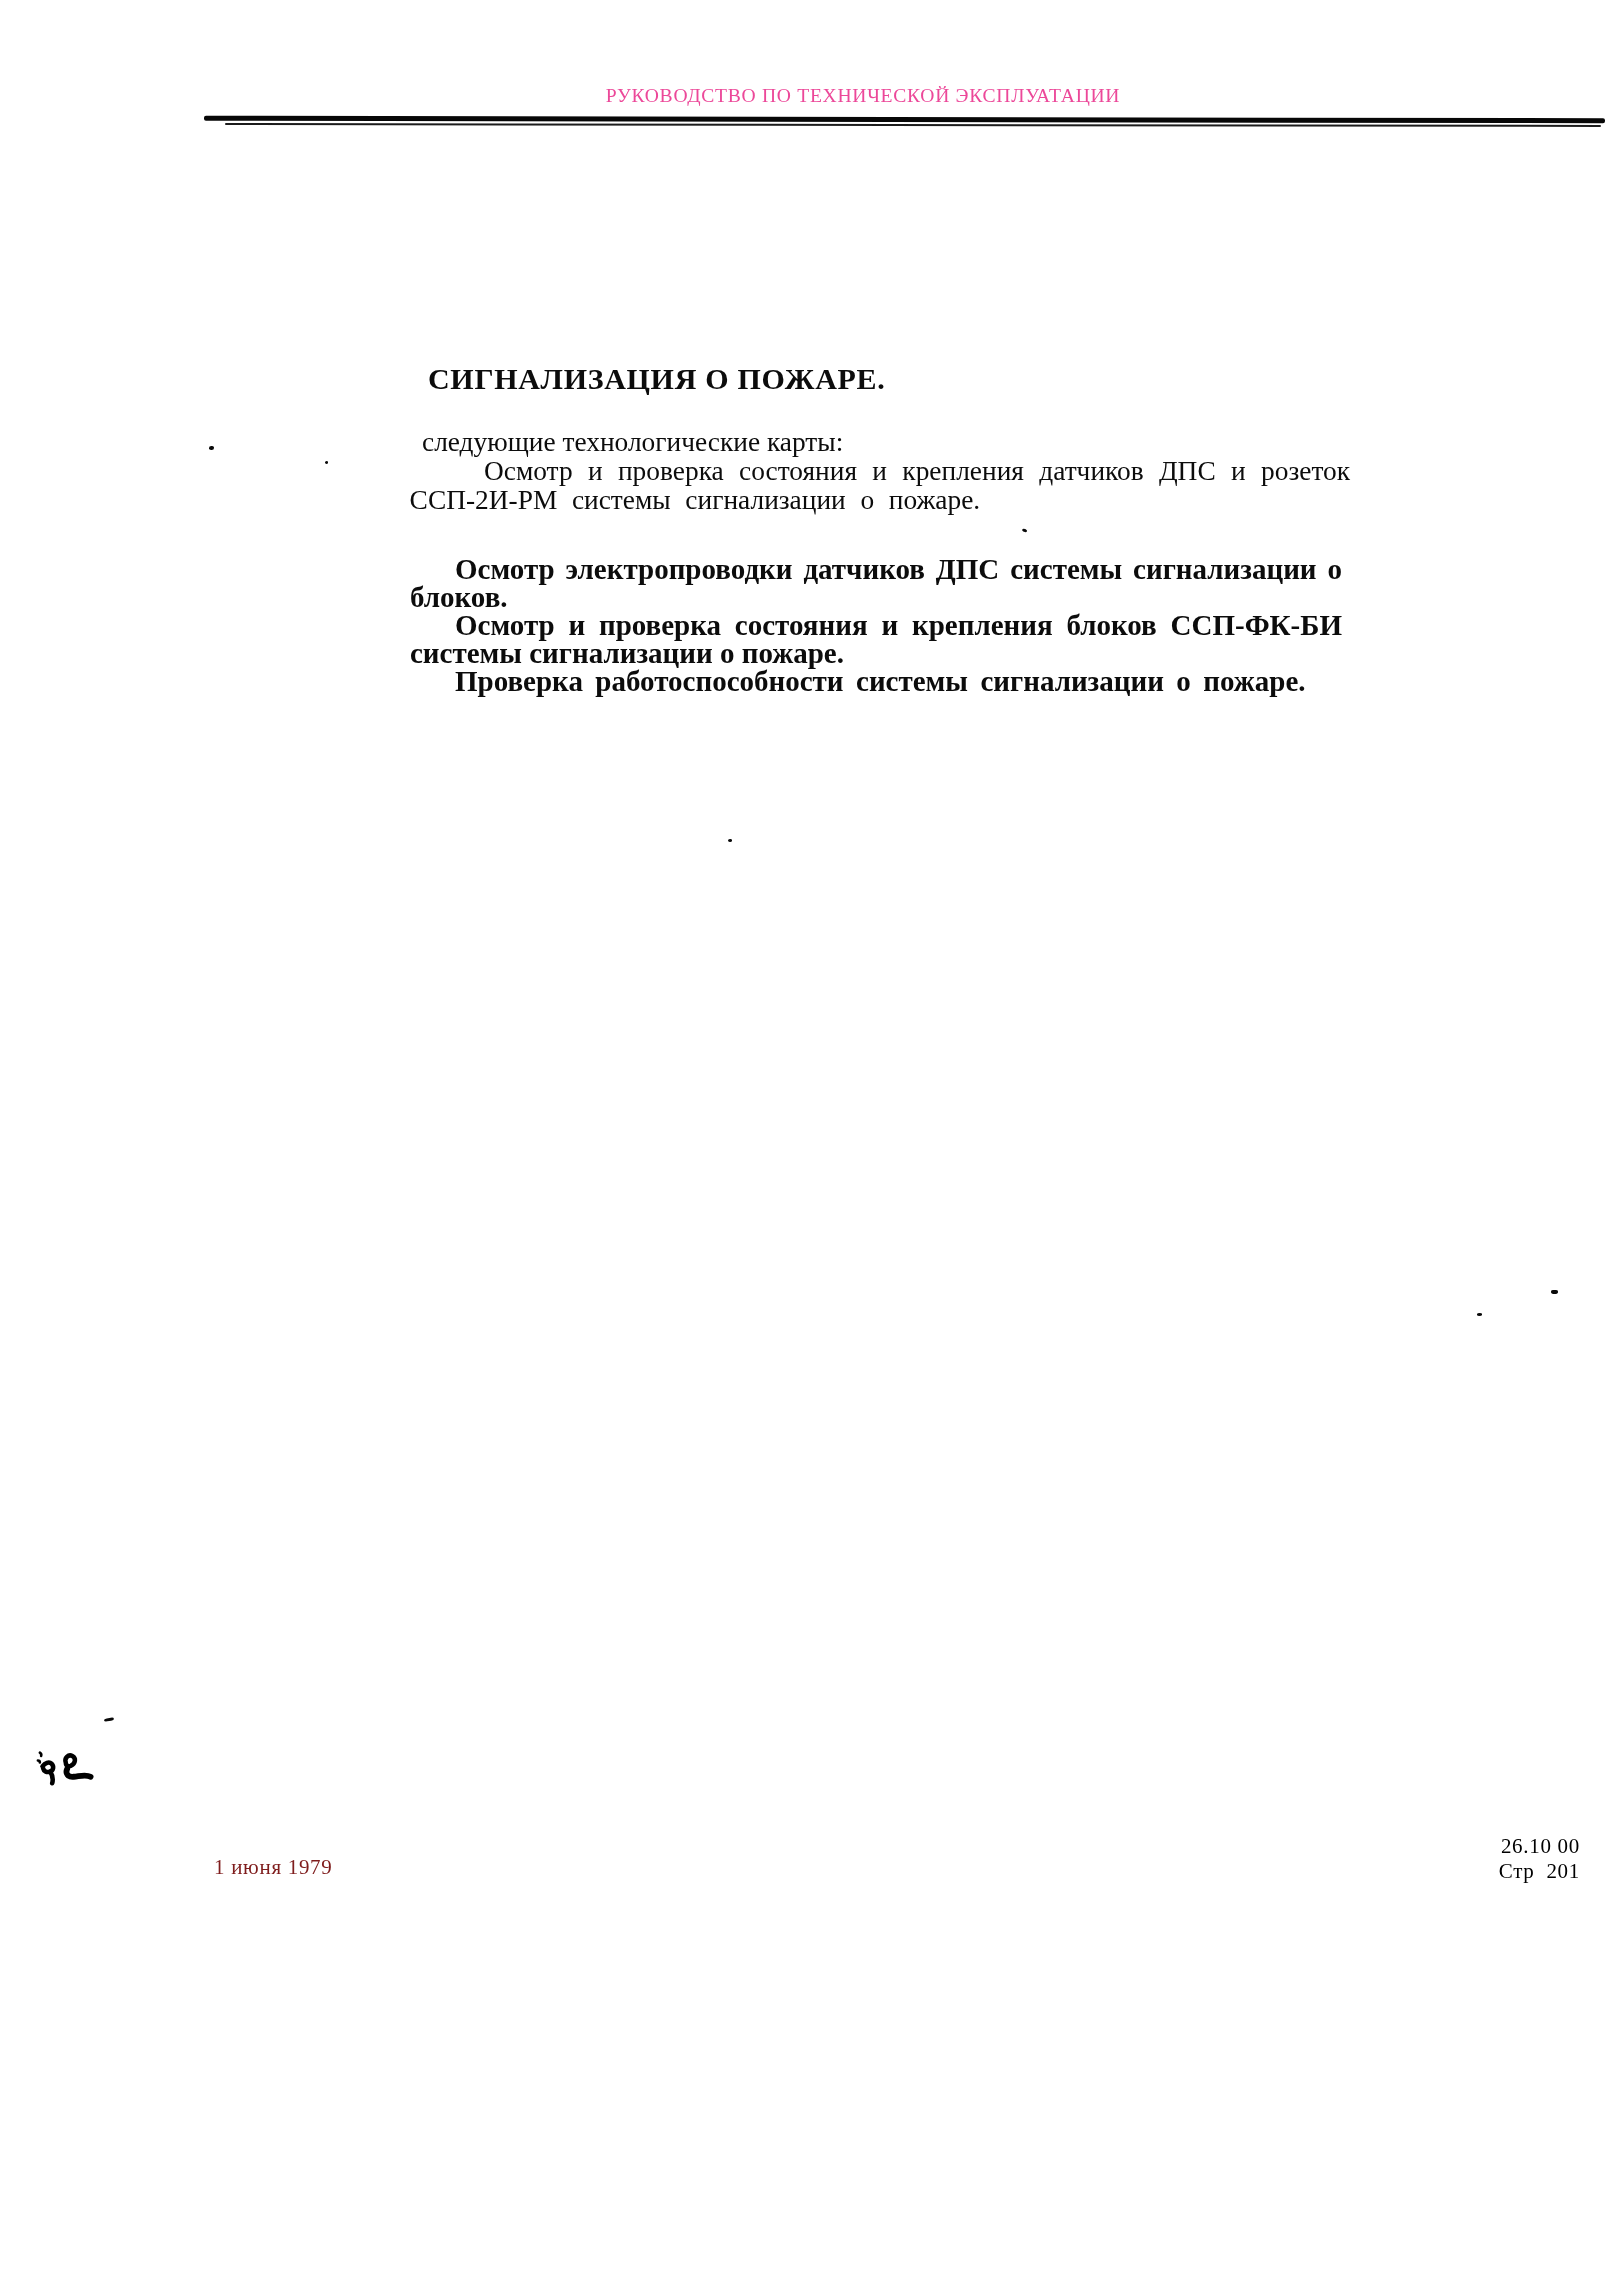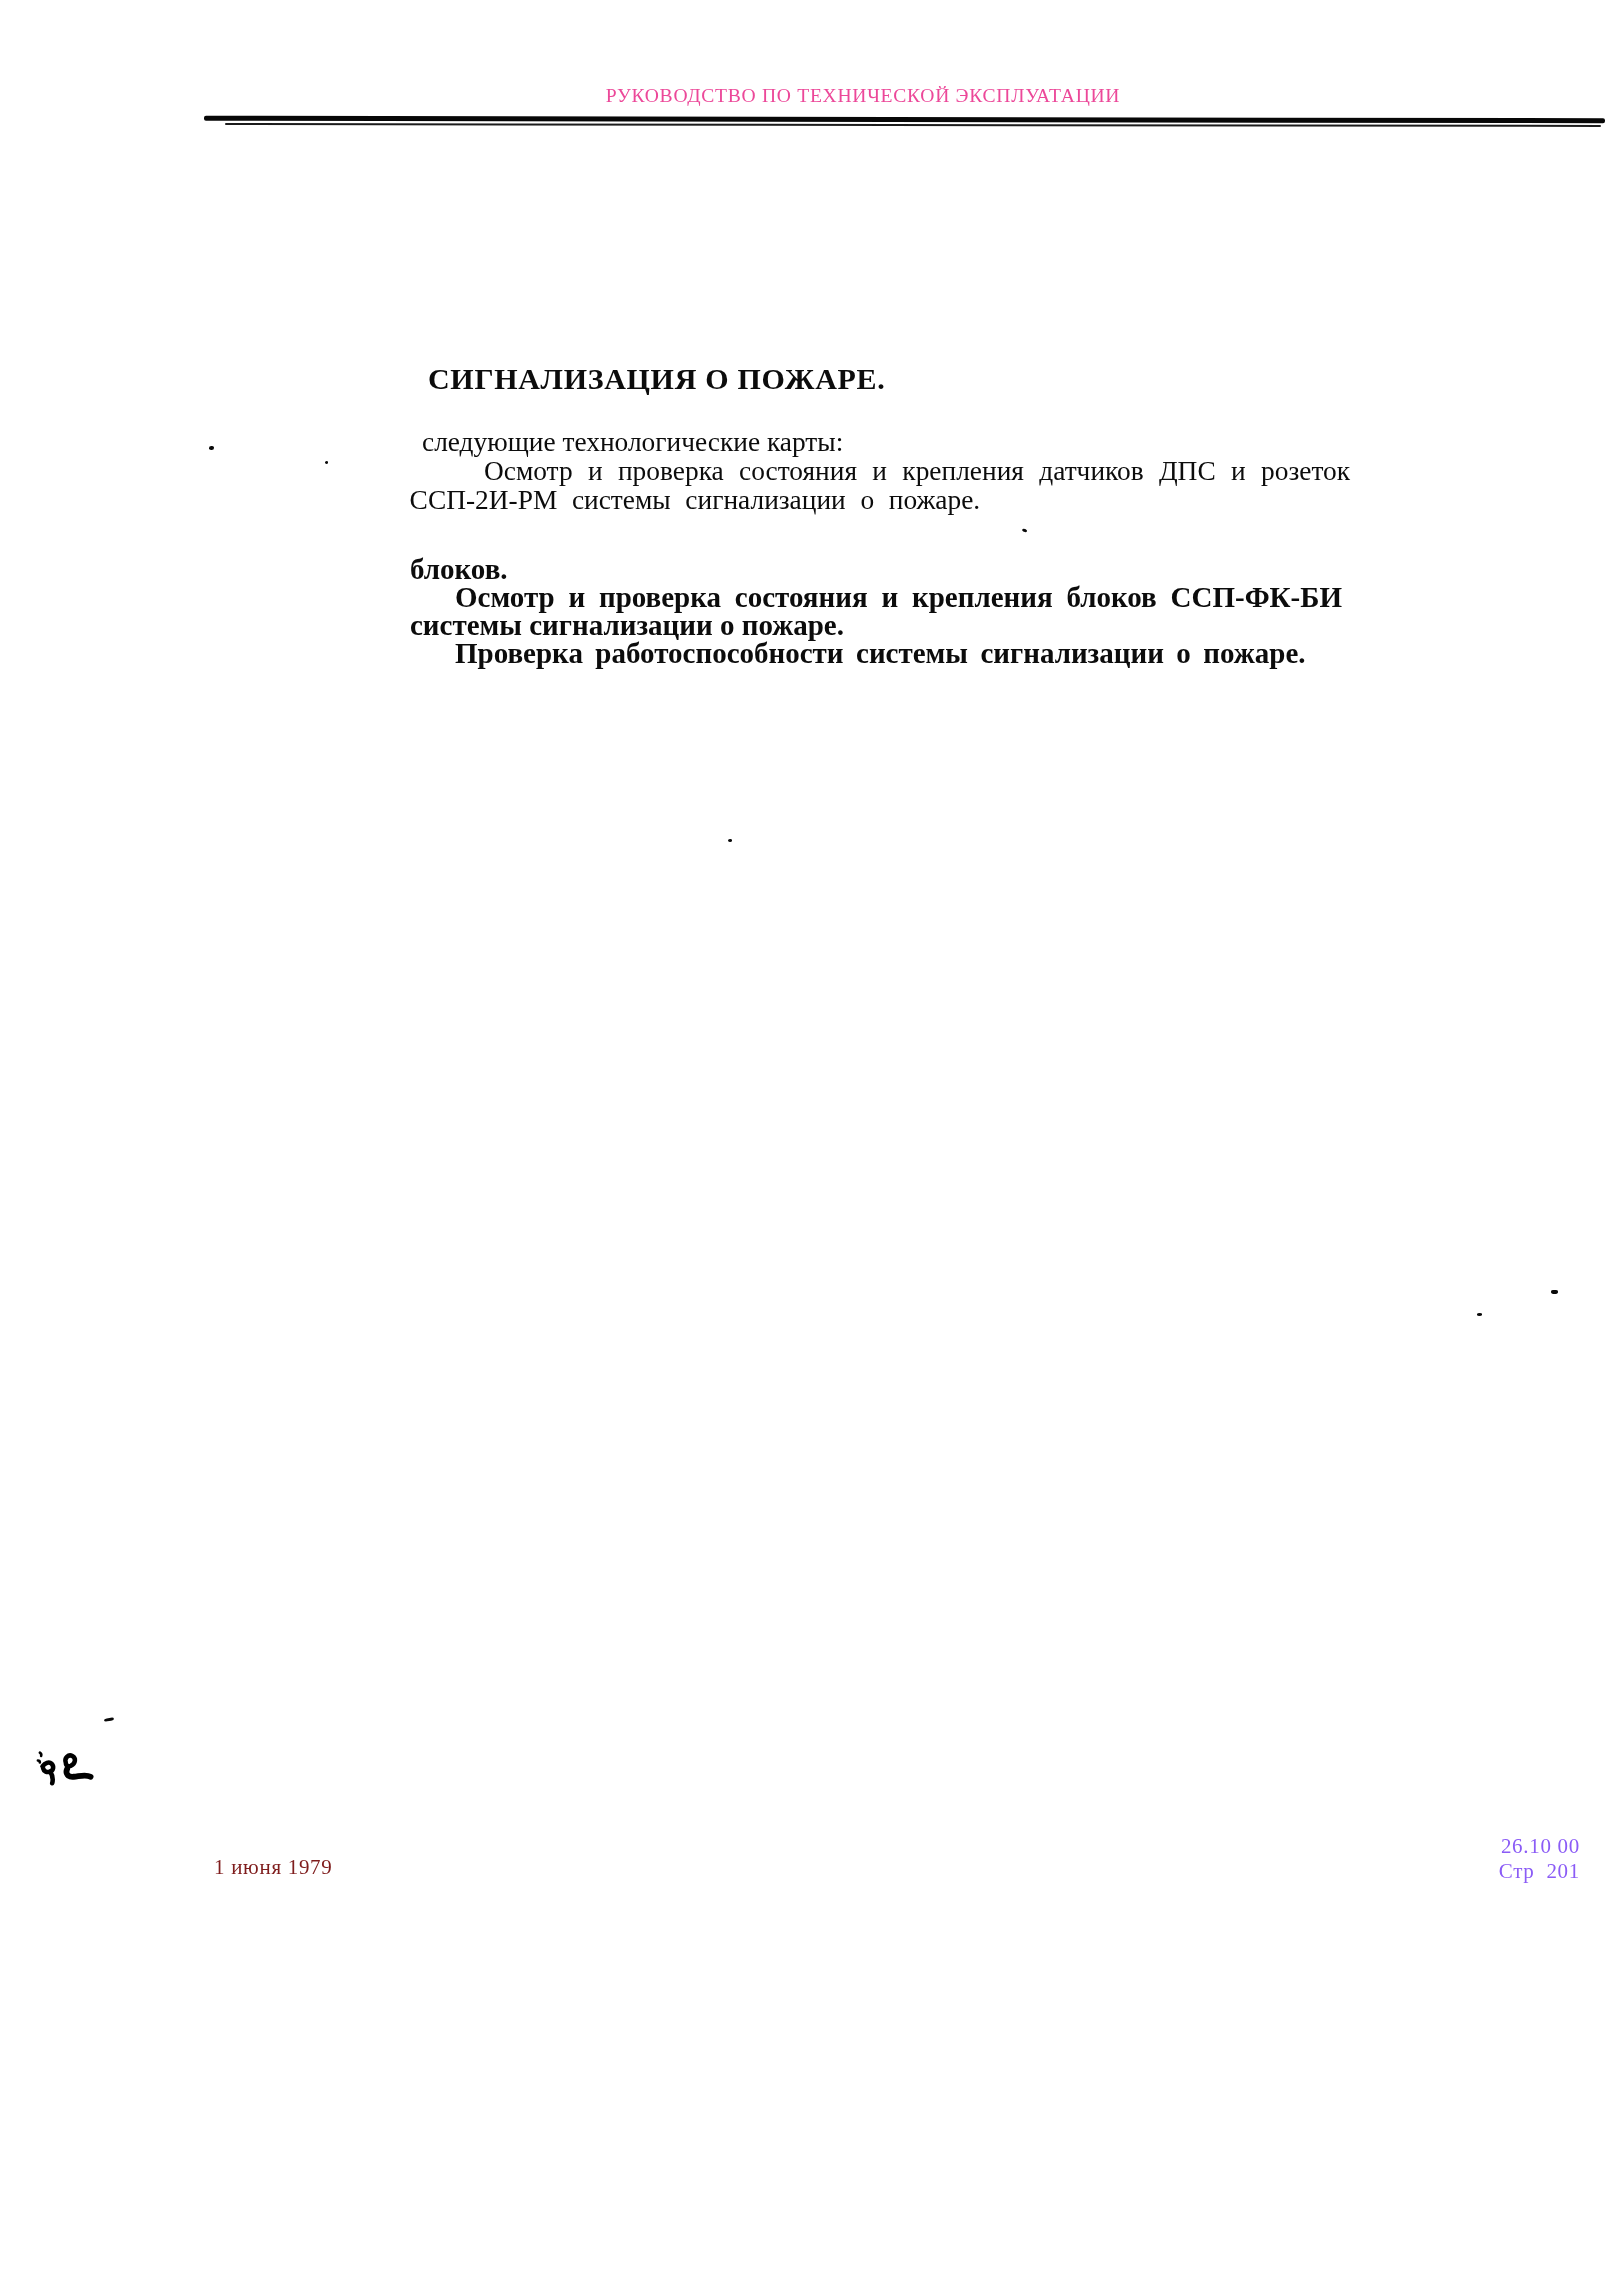--- a/index.html
+++ b/index.html
@@ -93,21 +93,21 @@
     color: #7f1d1d;
     white-space: pre;
   }
   .footer-right {
     position: absolute;
     right: 39px; top: 1834px;
     text-align: right;
     font-size: 21px;
     line-height: 25px;
     letter-spacing: 0.7px;
-    color: #8b5cf6;
+    color: #000000;
   }
   .footer-right div { white-space: pre; }
 
   
   .speck {
     position: absolute;
     background: #0a0a0a;
     border-radius: 50% 40% 50% 45%;
   }
 
@@ -132,20 +132,21 @@
     <span>СИГНАЛИЗАЦИЯ О ПОЖАРЕ.</span>
   </div>
 
   <div class="text-block-1">
     <div class="bline lline">следующие технологические карты:</div>
     <div class="bline jline indent1">Осмотр и проверка состояния и крепления датчиков ДПС и розеток</div>
     <div class="bline lline hang wspace">ССП-2И-РМ системы сигнализации о пожаре.</div>
   </div>
 
   <div class="text-block-2">
+    <div class="bline jline indent2">Осмотр электропроводки датчиков ДПС системы сигнализации о</div>
     <div class="bline lline">блоков.</div>
     <div class="bline jline indent2">Осмотр и проверка состояния и крепления блоков ССП-ФК-БИ</div>
     <div class="bline lline">системы сигнализации о пожаре.</div>
     <div class="bline lline indent2 wspace-sm">Проверка работоспособности системы сигнализации о пожаре.</div>
   </div>
 
   <div class="footer-date">1 июня 1979</div>
 
   <div class="footer-right">
     <div>26.10 00</div>

